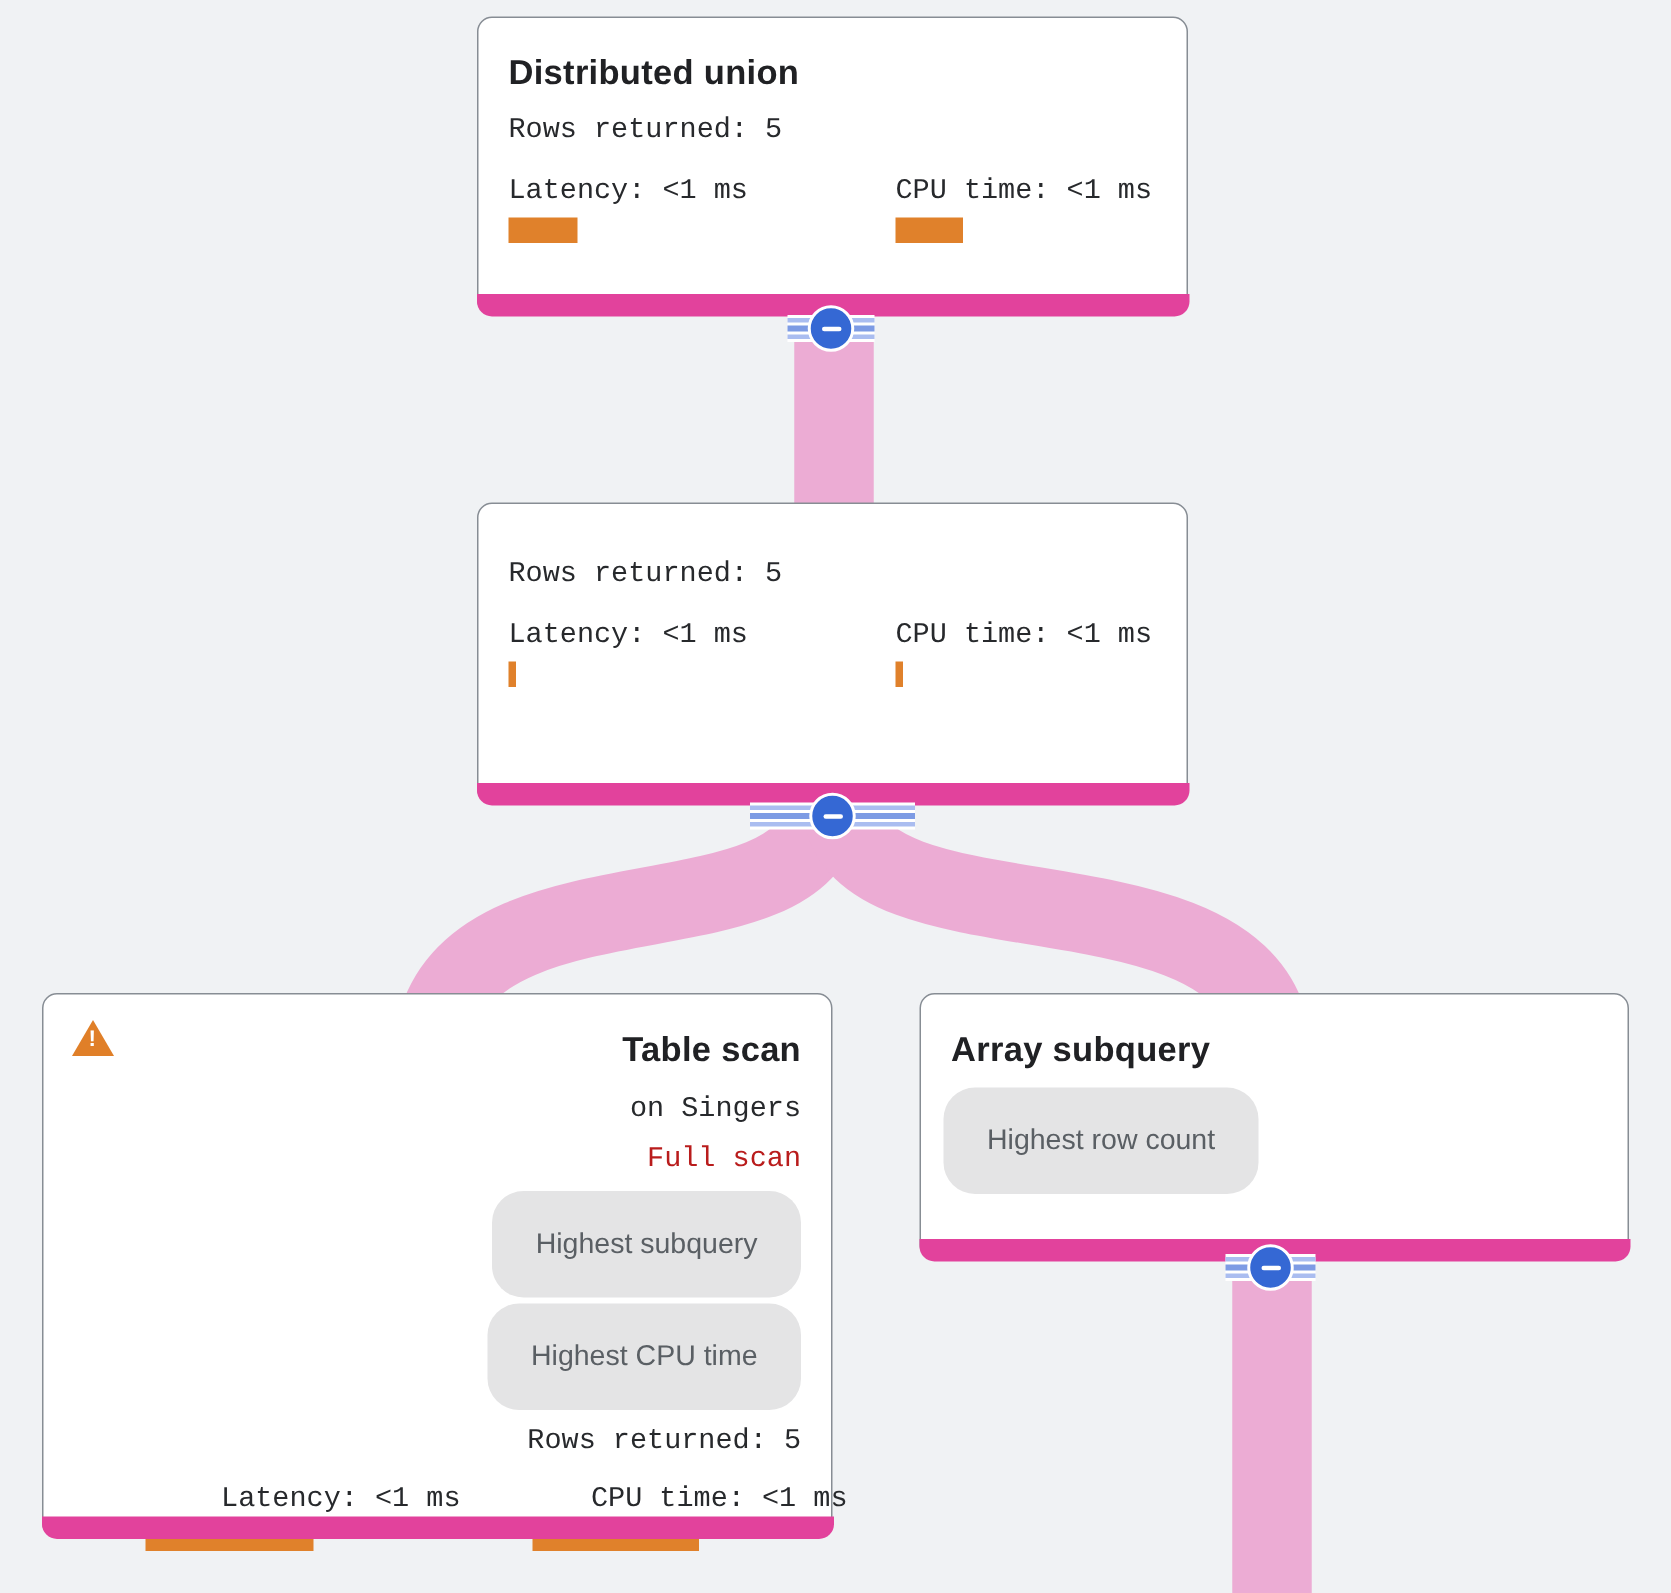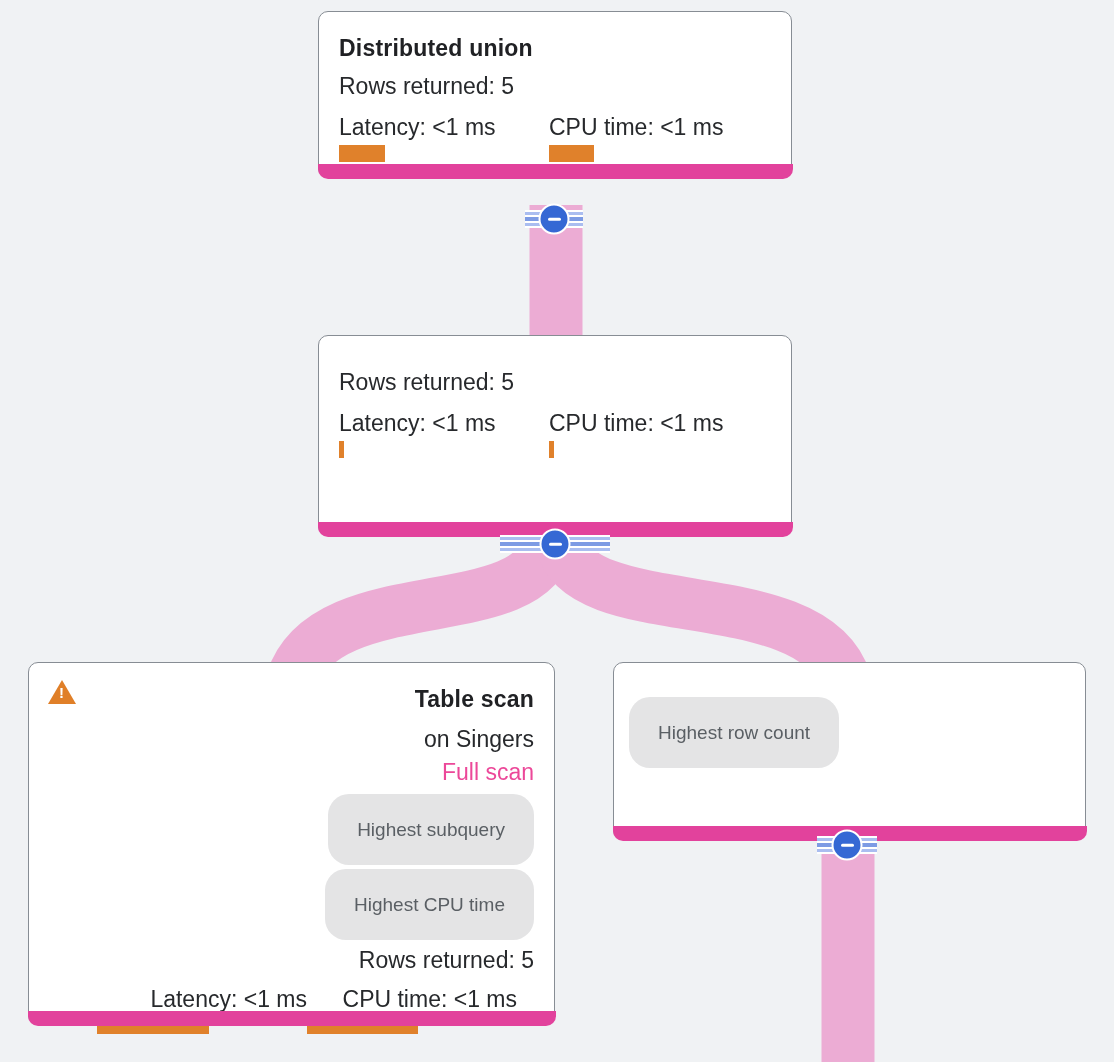--- a/index.html
+++ b/index.html
@@ -18,25 +18,25 @@
   .accent-bar {
     position:absolute; left:-1.5px; right:-1.5px; bottom:-1.5px;
     height:15px; background:#e2429c;
     border-radius:0 0 10px 10px;
   }
   .card-body { padding:22px 20px 0 20px; position:relative; }
   .node-title {
     font-size:23px; font-weight:600; color:#202124;
     letter-spacing:0.2px; line-height:28px;
   }
-  .plain { font-size:23px; color:#27292c; line-height:22px; }
+  .plain { font-size:19px; color:#27292c; line-height:22px;font-family:Liberation Mono, monospace; }
   .rows-line { margin-top:13px; }
   .sub-line { margin-top:14px; line-height:24px;margin-left:30px; }
-  .muted { color:#ec4899; }
-  .metrics { display:flex; margin-top:19px; }
+  .muted { color:#b91c1c; }
+  .metrics { display:flex; margin-top:19px;gap:48px; }
   .metric { min-width:210px; }
   .metric-bar { height:17px; background:#e0812b; margin-top:7px; }
   .chip {
     display:inline-block; background:#e4e4e5; color:#5a5f64;
     font-size:19px; line-height:41px; height:41px;
     padding:15px 29px; border-radius:21px;
   }
   .chip-row { margin-top:10px; }
   .chip-row2 { margin-top:4px; }
 
@@ -73,21 +73,21 @@
 
 <div class="canvas">
 
   <svg class="edges" width="1114" height="1062">
     <path d="M 556 205 L 556 342" stroke="#ecacd4" stroke-width="53" fill="none"></path>
     <path d="M 548 545 C 528 628, 325 578, 292 680" stroke="#ecacd4" stroke-width="52" fill="none"></path>
     <path d="M 562 545 C 582 628, 812 578, 845 680" stroke="#ecacd4" stroke-width="52" fill="none"></path>
     <path d="M 848 838 L 848 1062" stroke="#ecacd4" stroke-width="53" fill="none"></path>
   </svg>
 
-  <div class="card" style="left:318px; top:11px; width:474px; height:167px;">
+  <div class="card" style="left:318px; top:11px; width:474px; height:199px;">
     <div class="card-body">
       <div class="node-title">Distributed union</div>
       <div class="plain rows-line">Rows returned: 5</div>
       <div class="metrics">
         <div class="metric">
           <div class="plain">Latency: &lt;1 ms</div>
           <div class="metric-bar" style="width: 46px;"></div>
         </div>
         <div class="metric">
           <div class="plain">CPU time: &lt;1 ms</div>
@@ -137,20 +137,21 @@
           <div class="plain">CPU time: &lt;1 ms</div>
           <div class="metric-bar" style="width: 111px;"></div>
         </div>
       </div>
     </div>
     <div class="accent-bar"></div>
   </div>
 
   <div class="card" style="left:613px; top:662px; width:473px; height:178px;">
     <div class="card-body">
+      <div class="node-title">Array subquery</div>
       <div class="chip-row" style="margin-top:12px; margin-left:-5px;">
         <span class="chip">Highest row count</span>
       </div>
     </div>
     <div class="accent-bar"></div>
   </div>
 
   <div class="collapse-btn" style="left:554px; top:219px; width:58px;">
     <div class="line line-a"></div>
     <div class="line line-b"></div>

